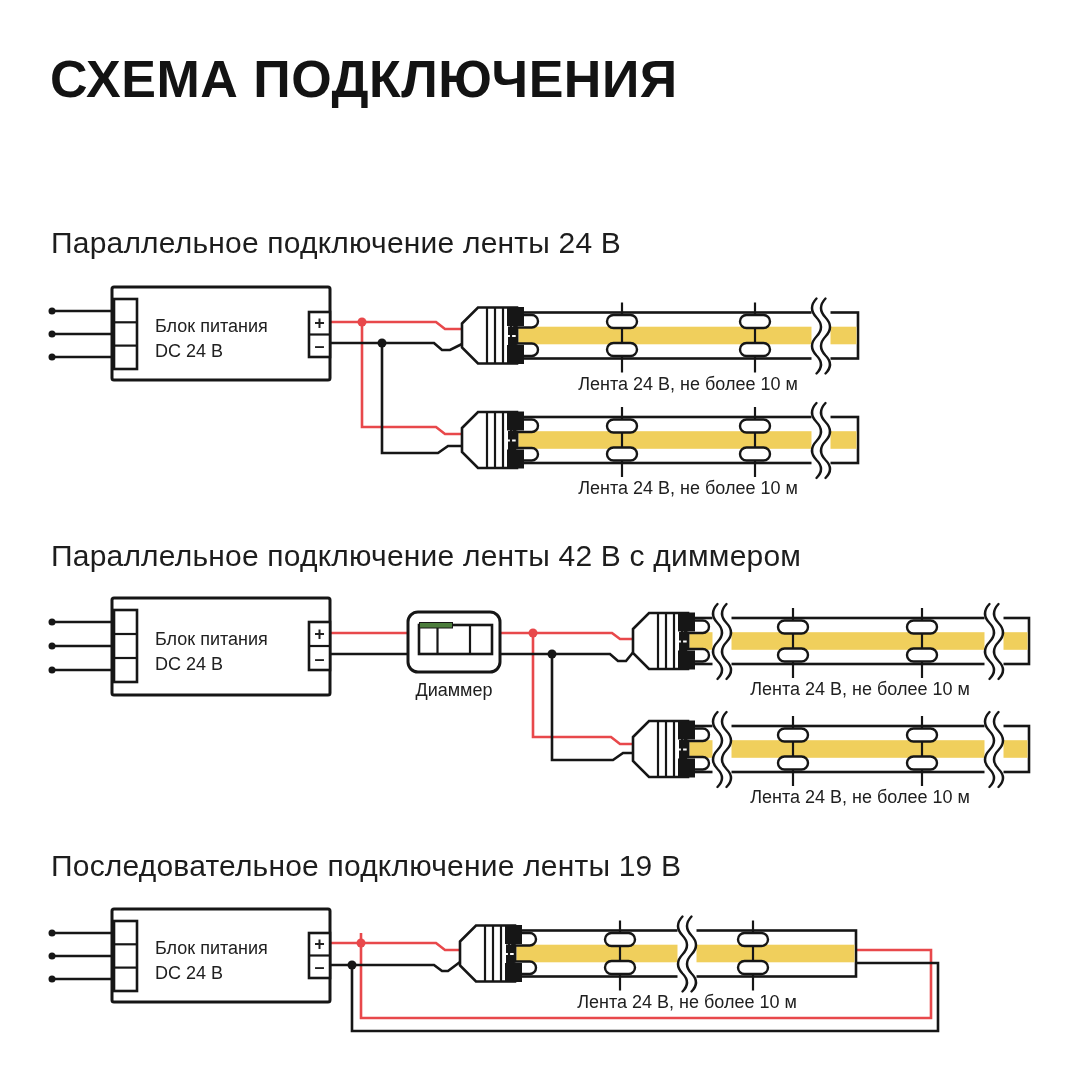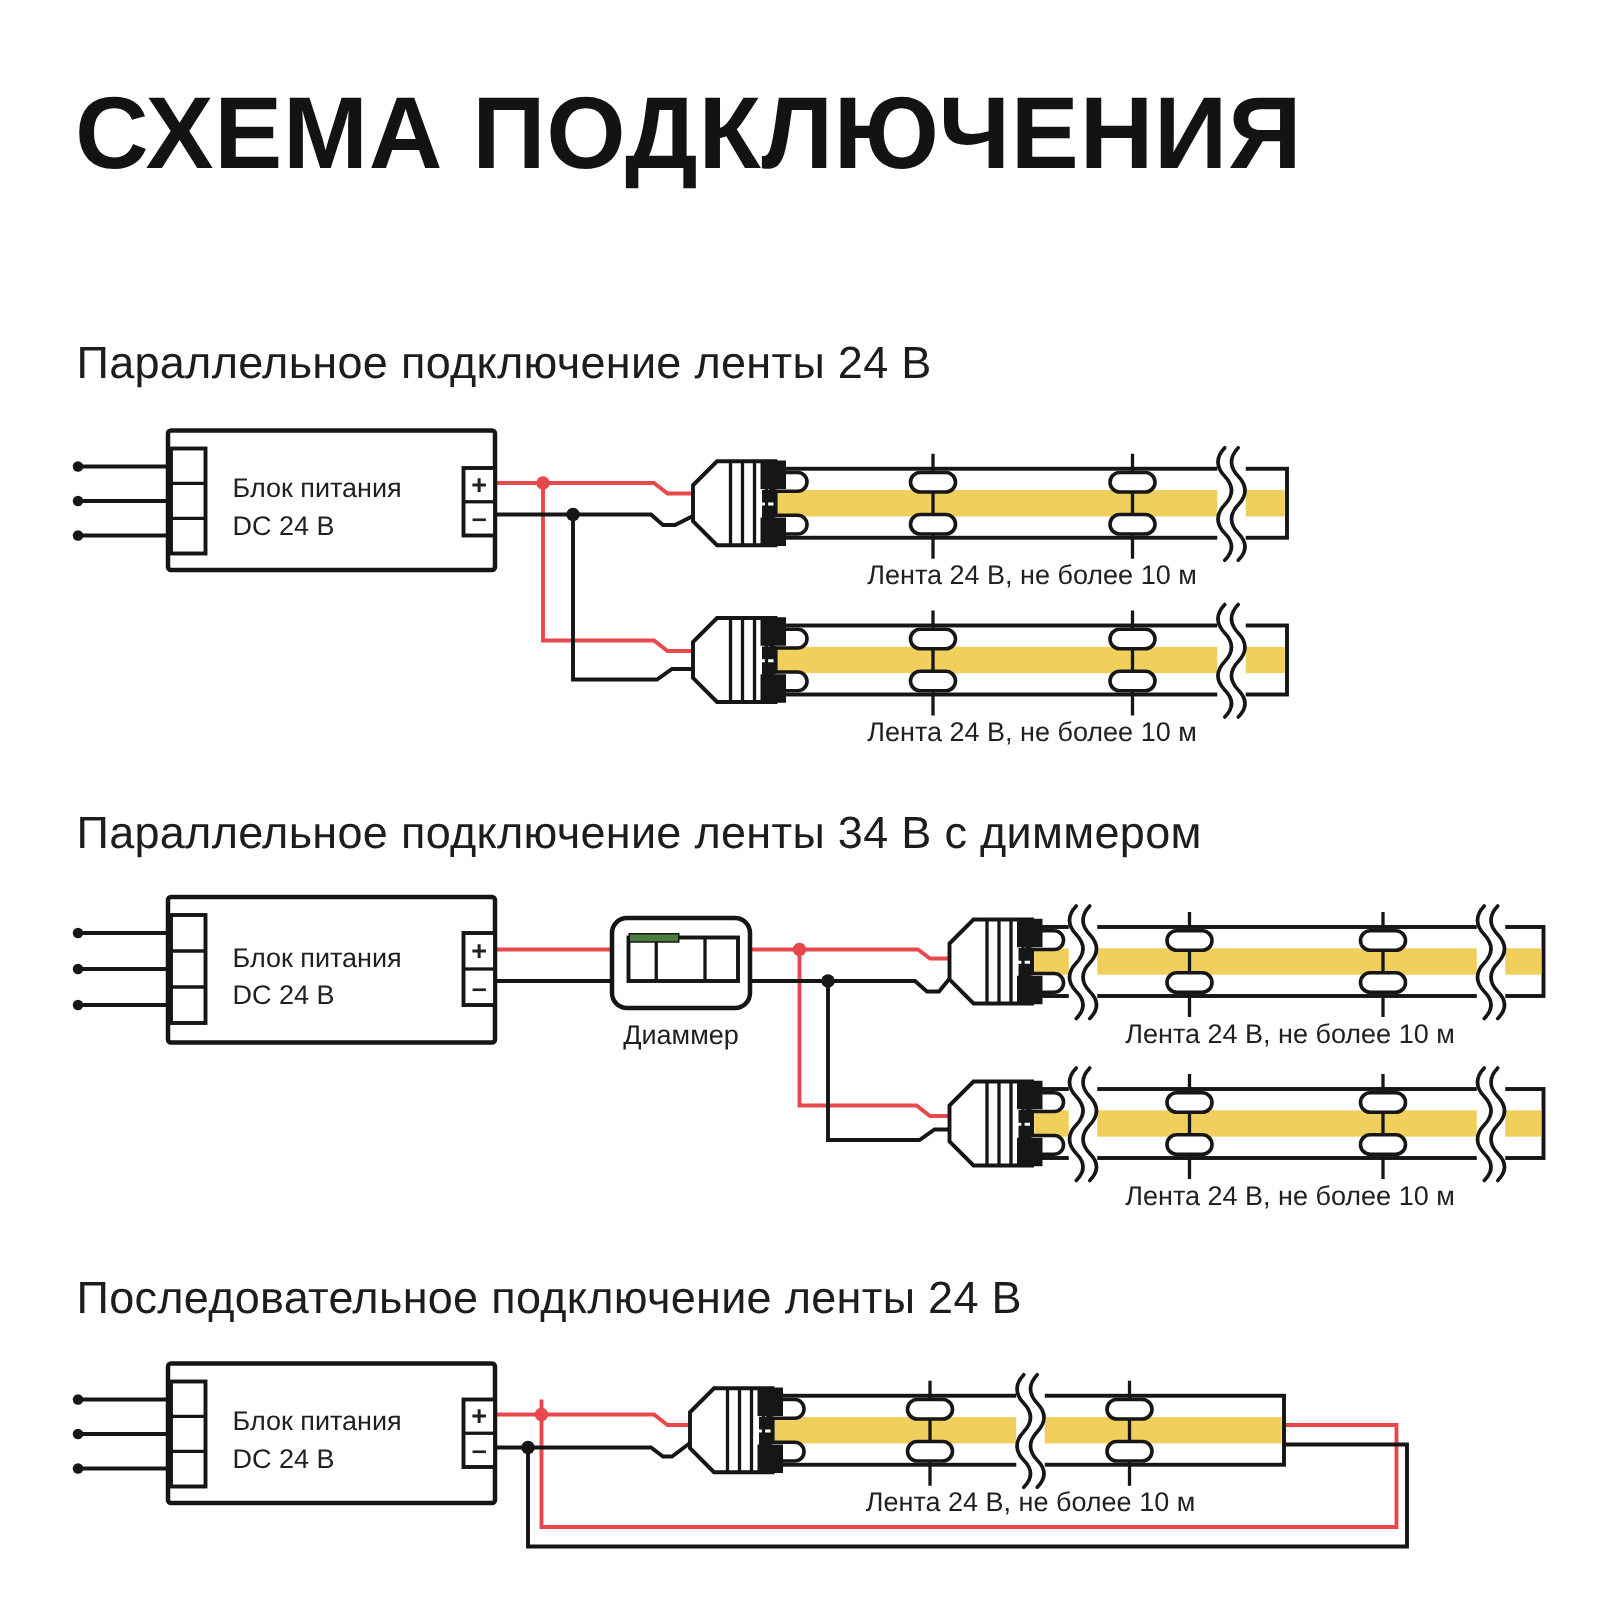--- a/index.html
+++ b/index.html
@@ -1,18 +1,18 @@
 <!DOCTYPE html>
 <html style="--c-red: #E8484B; --c-ink: #161616; --c-yellow: #F0CF5C; --c-green: #4C7D3C; --c-text: #202020;"><head>
 <meta charset="utf-8">
 <style>
   html,body{margin:0;padding:0;background:#ffffff;}
   .page{position:relative;width:1080px;height:1080px;background:#fff;overflow:hidden;
         font-family:"Liberation Sans",sans-serif;}
-  .title{position:absolute;left:50px;top:48px;font-size:68px;line-height:1.22;
+  .title{position:absolute;left:50px;top:48px;font-size:52px;line-height:1.22;
          font-weight:800;color:#131313;letter-spacing:.5px;white-space:nowrap;}
   .heading{position:absolute;left:51px;font-size:30px;font-weight:400;color:#1d1d1d;
            letter-spacing:.2px;white-space:nowrap;}
   .h1{top:226px}.h2{top:539px}.h3{top:849px}
   svg.diagram{position:absolute;left:0;top:0;}
   .w{fill:none;stroke-width:2.6;}
   .red{stroke:var(--c-red,#E8484B);}
   .blk{stroke:var(--c-ink,#161616);}
   .box{fill:#fff;stroke:var(--c-ink,#161616);stroke-width:3;}
   .b2{fill:#fff;stroke:var(--c-ink,#161616);stroke-width:2.6;}
@@ -31,22 +31,22 @@
 </head>
 <body>
 
 <div class="page">
 
   <div class="title">
     <div>СХЕМА ПОДКЛЮЧЕНИЯ</div>
   </div>
 
   <div class="heading h1">Параллельное подключение ленты 24 В</div>
-  <div class="heading h2">Параллельное подключение ленты 34 В с диммером</div>
-  <div class="heading h3">Последовательное подключение ленты 24 В</div>
+  <div class="heading h2">Параллельное подключение ленты 42 В с диммером</div>
+  <div class="heading h3">Последовательное подключение ленты 19 В</div>
 
   <svg class="diagram" width="1080" height="1080" viewBox="0 0 1080 1080">
     <defs>
       <g id="strip-body">
         <rect class="b2" x="55" y="-23" width="341" height="46"></rect>
         <rect class="yellow" x="56.5" y="-8.8" width="338" height="17.6"></rect>
       </g>
       <g id="connector">
         <polygon class="b2" points="0,-12 16,-28 55,-28 55,28 16,28 0,12"></polygon>
         <line class="thin" x1="25" y1="-28" x2="25" y2="28"></line>

